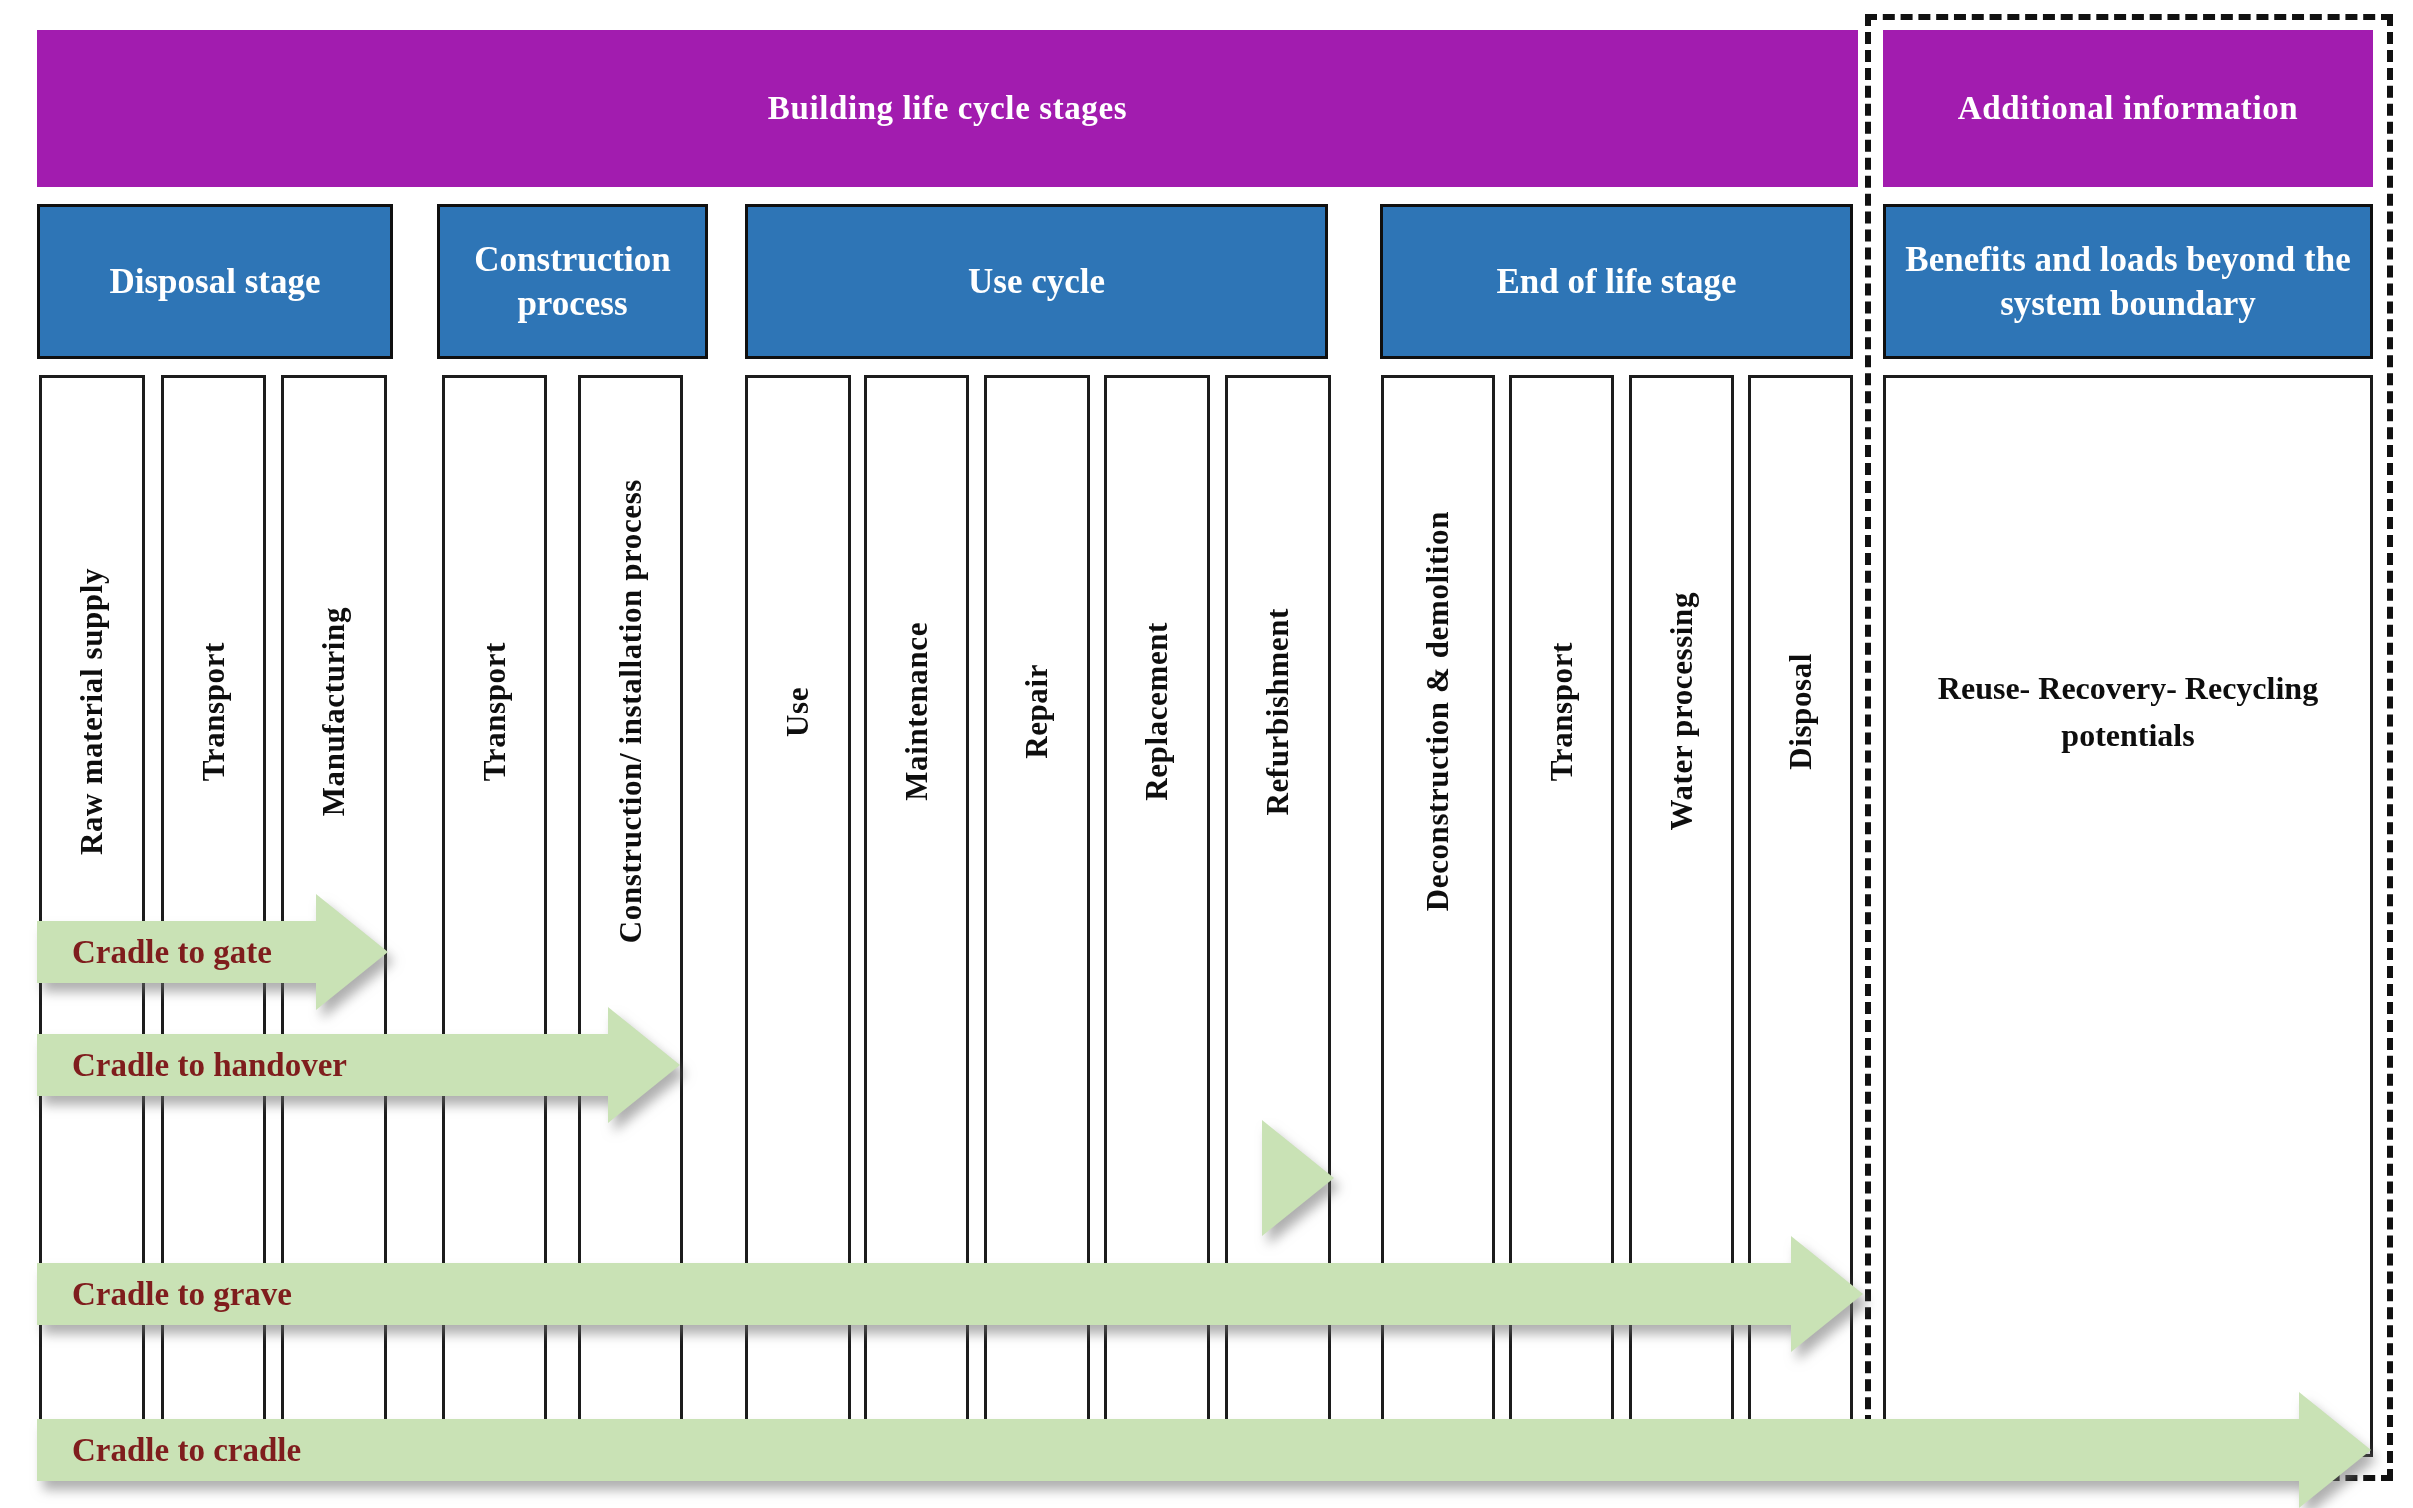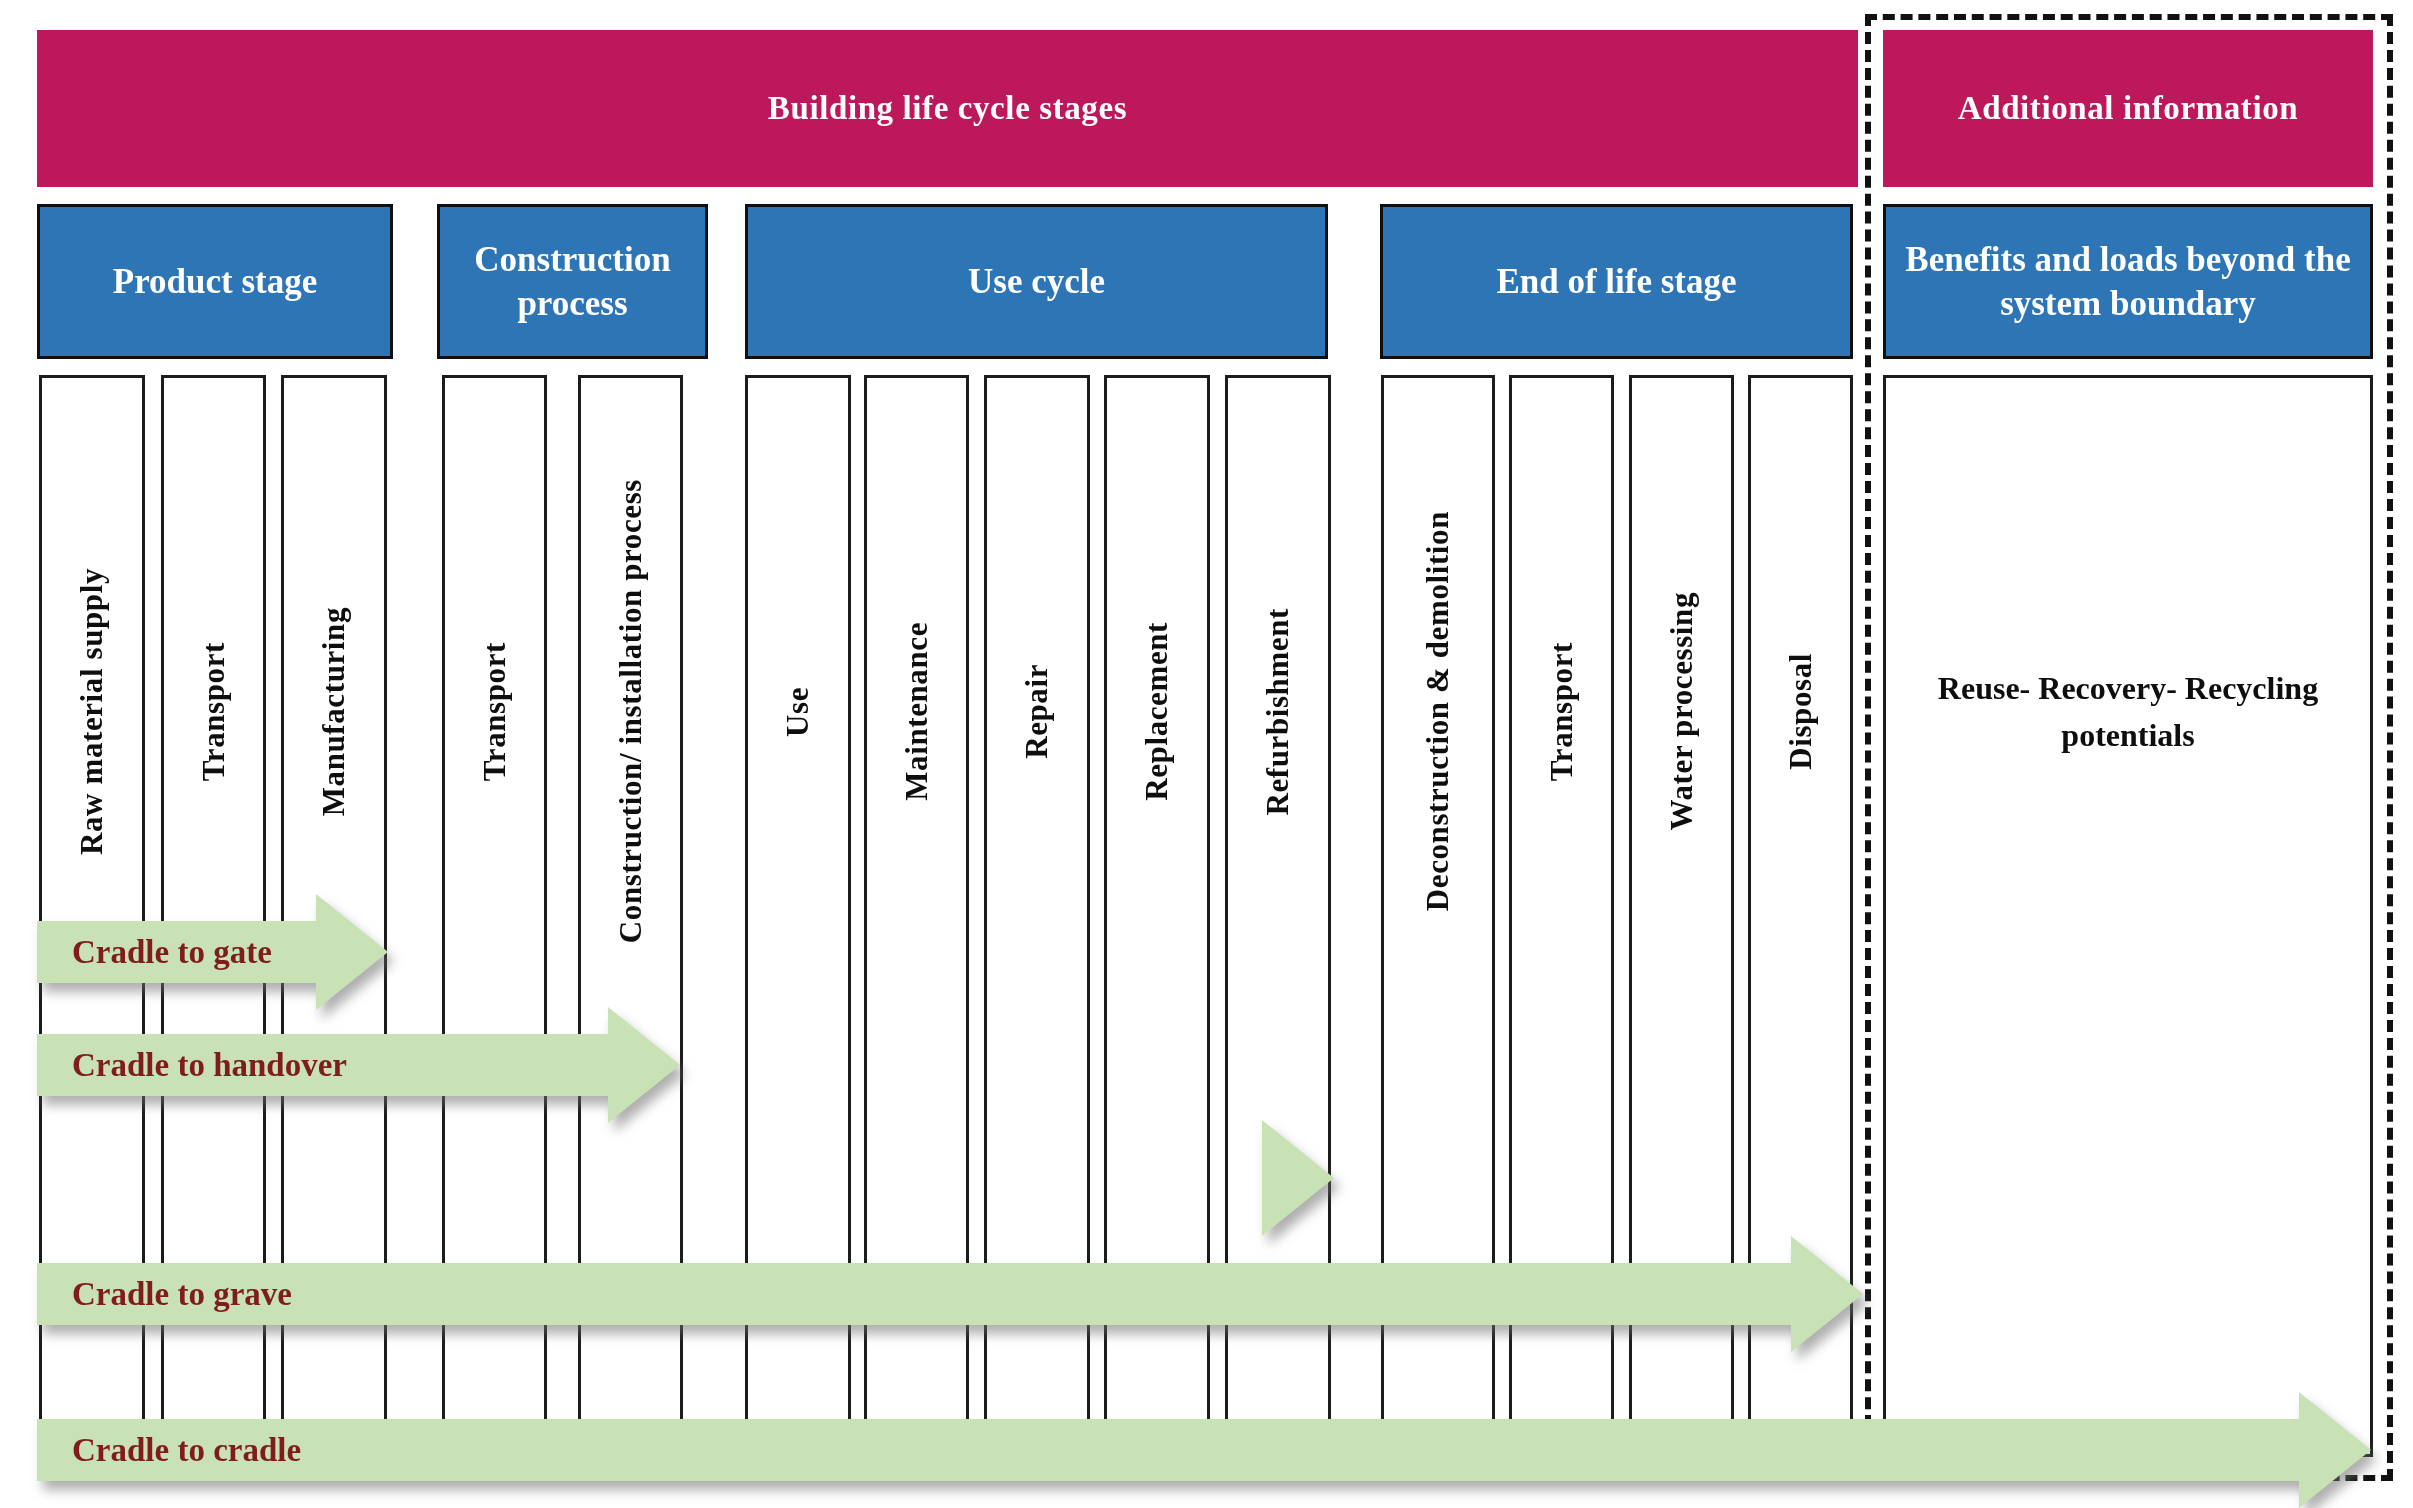--- a/index.html
+++ b/index.html
@@ -10,21 +10,21 @@
     height: 1508px;
     background: #ffffff;
     font-family: "Liberation Serif", "DejaVu Serif", serif;
     font-weight: bold;
     overflow: hidden;
   }
 
   
   .black-bar {
     position: absolute;
-    background: #be185d;
+    background: #a21caf;
     color: #ffffff;
     display: flex;
     align-items: center;
     justify-content: center;
     font-size: 33px;
     letter-spacing: 0.6px;
   }
   .black-bar.main  { left: 37px;   top: 30px; width: 1821px; height: 157px; }
   .black-bar.addl  { left: 1883px; top: 30px; width: 490px;  height: 157px; }
 
@@ -143,21 +143,21 @@
   <div class="black-bar main">
     <span>Building life cycle stages</span>
   </div>
   <div class="black-bar addl">
     <span>Additional information</span>
   </div>
 
   <div class="dashed-box"></div>
 
   <div class="stage-header hdr-product">
-    <span>Product stage</span>
+    <span>Disposal stage</span>
   </div>
   <div class="stage-header hdr-construction">
     <span>Construction process</span>
   </div>
   <div class="stage-header hdr-use">
     <span>Use cycle</span>
   </div>
   <div class="stage-header hdr-eol">
     <span>End of life stage</span>
   </div>

